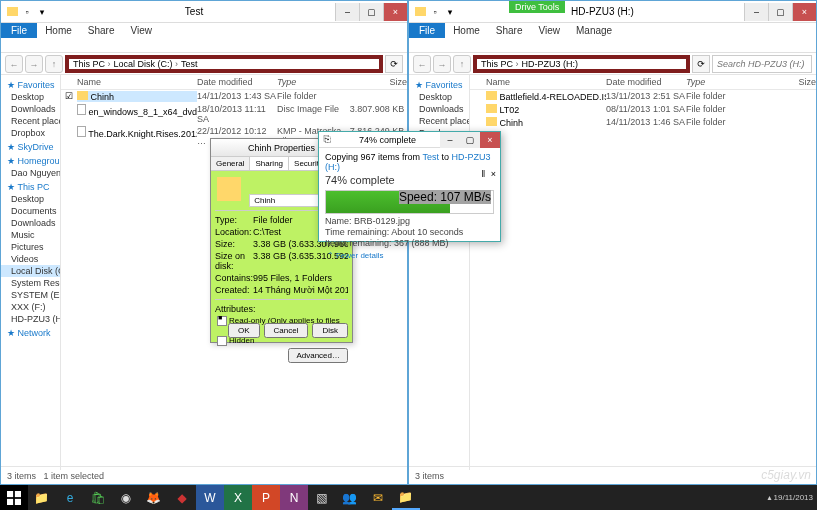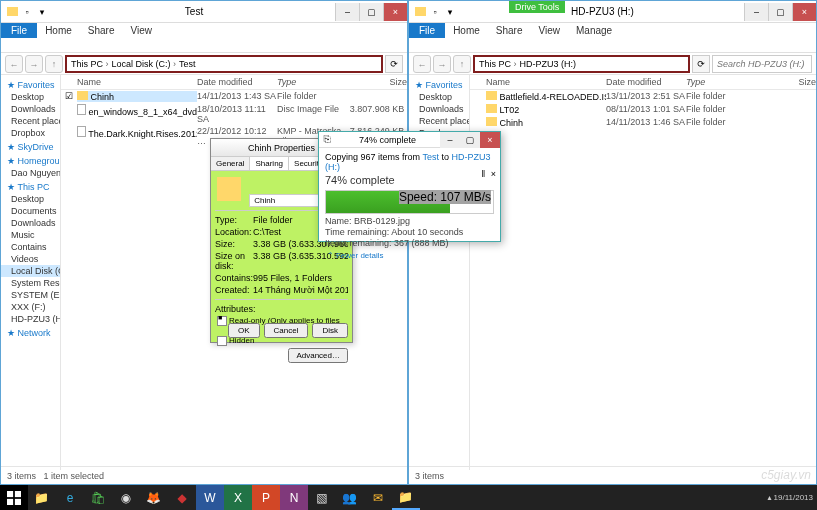--- a/index.html
+++ b/index.html
@@ -20,21 +20,21 @@
 
 .drivetools { position:absolute; top:0; left:100px; background:#3fbf3f; color:#fff; padding:1px 6px; font-size:9px; }
 
 .ribbonrow { height:16px; display:flex; align-items:flex-start; }
 .filetab { background:#1979ca; color:#fff; padding:2px 10px; font-size:10px; }
 .menutab { padding:2px 8px; font-size:10px; color:#333; }
 .menurow { height:14px; border-bottom:1px solid #e0e0e0; }
 
 .navbar { height:22px; display:flex; align-items:center; padding:2px 4px; gap:2px; border-bottom:1px solid #e5e5e5; }
 .navarrw { width:18px; height:18px; border:1px solid #ccc; border-radius:3px; text-align:center; line-height:16px; color:#888; background:#f6f6f6; }
-.addrbar { flex:1; height:18px; border:2px solid #7f1d1d; display:flex; align-items:center; padding:0 4px; gap:3px; font-size:9px; background:#fff; }
+.addrbar { flex:1; height:18px; border:4px solid #7f1d1d; display:flex; align-items:center; padding:0 4px; gap:3px; font-size:9px; background:#fff; }
 .addrbar span:after { content:" ›"; color:#666; }
 .addrbar span:last-child:after { content:""; }
 .refbtn { width:18px; height:18px; border:1px solid #ccc; text-align:center; line-height:16px; background:#f6f6f6; }
 .searchbx { width:100px; height:18px; border:1px solid #ccc; padding:0 4px; color:#888; font-style:italic; font-size:9px; }
 
 .body { display:flex; height:calc(100% - 88px); }
 .sidebar { width:78px; border-right:1px solid #e5e5e5; padding:2px 0; overflow:hidden; }
 .sb-group { font-size:9px; color:#333; padding:1px 2px 1px 10px; white-space:nowrap; }
 .sb-hdr { color:#1979ca; padding:3px 2px 1px 6px; }
 .sb-sel { background:#cde8ff; }
@@ -153,21 +153,21 @@
         <div class="sb-group">Recent places</div>
         <div class="sb-group">Dropbox</div>
         <div class="sb-group sb-hdr">★ SkyDrive</div>
         <div class="sb-group sb-hdr">★ Homegroup</div>
         <div class="sb-group">Dao Nguyen Tuan A</div>
         <div class="sb-group sb-hdr">★ This PC</div>
         <div class="sb-group">Desktop</div>
         <div class="sb-group">Documents</div>
         <div class="sb-group">Downloads</div>
         <div class="sb-group">Music</div>
-        <div class="sb-group">Contains</div>
+        <div class="sb-group">Pictures</div>
         <div class="sb-group">Videos</div>
         <div class="sb-group sb-sel">Local Disk (C:)</div>
         <div class="sb-group">System Reserved (D:)</div>
         <div class="sb-group">SYSTEM (E:)</div>
         <div class="sb-group">XXX (F:)</div>
         <div class="sb-group">HD-PZU3 (H:)</div>
         <div class="sb-group sb-hdr">★ Network</div>
       </div>
     <div class="content">
       <div class="colhdr">

